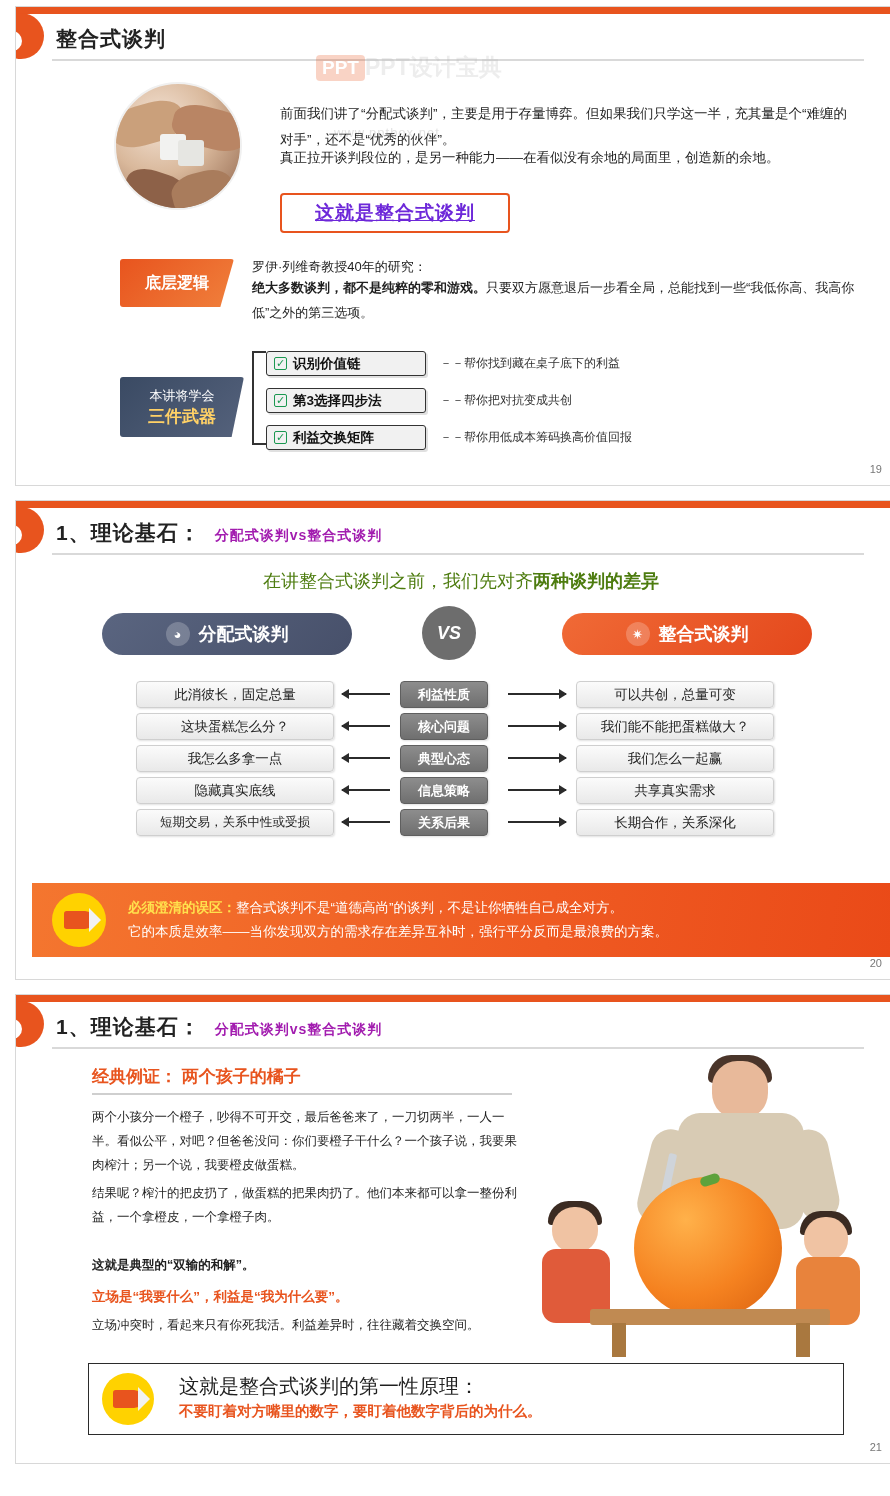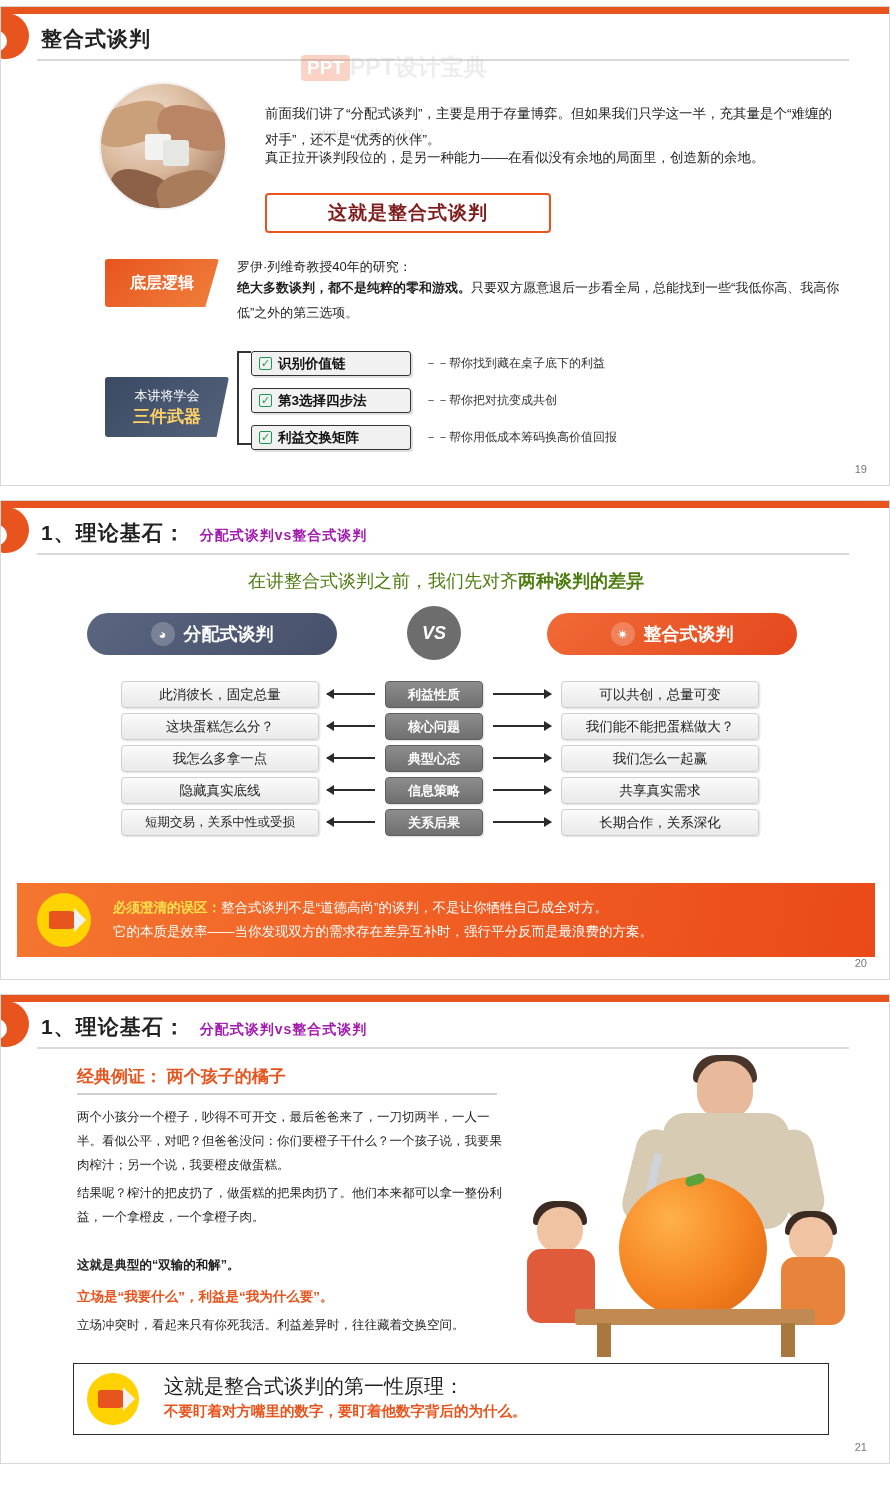--- a/index.html
+++ b/index.html
@@ -3,21 +3,21 @@
 <meta charset="utf-8">
 <style>
   * { box-sizing: border-box; }
   html, body {
     margin: 0; padding: 0;
     background: #ffffff;
     font-family: "Liberation Sans", "DejaVu Sans", sans-serif;
   }
   body { width: 890px; }
 
-  .deck { width: 890px; display: flex; flex-direction: column; gap: 14px; padding: 6px 0; }
+  .deck { width: 890px; display: flex; flex-direction: column; gap: 14px; padding: 6px 15px; }
 
   .slide {
     position: relative;
     width: 890px;
     background: #ffffff;
     border: 1px solid #d8d8d8;
     overflow: hidden;
   }
   .slide-1 { height: 480px; }
   .slide-2 { height: 480px; }
@@ -99,24 +99,24 @@
   .s1-p1 {
     position: absolute; left: 264px; top: 82px; width: 580px;
     font-size: 13.5px; line-height: 26px; color: #1f1f1f; margin-top: 12px;
   }
   .s1-p2 {
     position: absolute; left: 264px; top: 138px; width: 580px;
     font-size: 13.5px; line-height: 26px; color: #1f1f1f;
   }
   .s1-callout {
     position: absolute; left: 264px; top: 186px;
-    width: 286px; height: 40px;
+    width: 230px; height: 40px;
     border: 2px solid #e8541e; border-radius: 4px;
     display: flex; align-items: center; justify-content: center;
-    color: #7f1d1d; font-size: 19px; font-weight: bold; letter-spacing: 1px;
+    color: #6d28d9; font-size: 19px; font-weight: bold; letter-spacing: 1px; text-decoration: underline;
   }
 
   .s1-tag-logic {
     position: absolute; left: 104px; top: 252px;
     width: 114px; height: 48px;
     background: linear-gradient(135deg,#e8541e,#f0803c);
     color: #fff; font-size: 16px; font-weight: bold;
     display: flex; align-items: center; justify-content: center;
     border-radius: 3px;
     clip-path: polygon(0 0, 100% 0, 88% 100%, 0 100%);
@@ -193,21 +193,21 @@
   .cell {
     position: absolute; height: 27px; border-radius: 4px;
     display: flex; align-items: center; justify-content: center;
     font-size: 13.5px; color: #1d1d1d;
     background: linear-gradient(#fbfbfb,#e9e9e9);
     border: 1px solid #cfcfcf;
     box-shadow: 1px 1px 2px rgba(0,0,0,.12);
   }
   .cell-l { left: 120px; width: 198px; }
   .cell-m {
-    left: 384px; width: 98px; color: #fff;
+    left: 384px; width: 88px; color: #fff;
     background: linear-gradient(#8d8d8d,#6f6f6f); border: 1px solid #5f5f5f;
     font-weight: bold; font-size: 13px;
   }
   .cell-r { left: 560px; width: 198px; }
   .arrow-l, .arrow-r {
     position: absolute; top: 12px; height: 2px; background: #2b2b2b;
   }
   .arrow-l { left: 326px; width: 48px; }
   .arrow-r { left: 492px; width: 58px; }
   .arrow-l::before {

